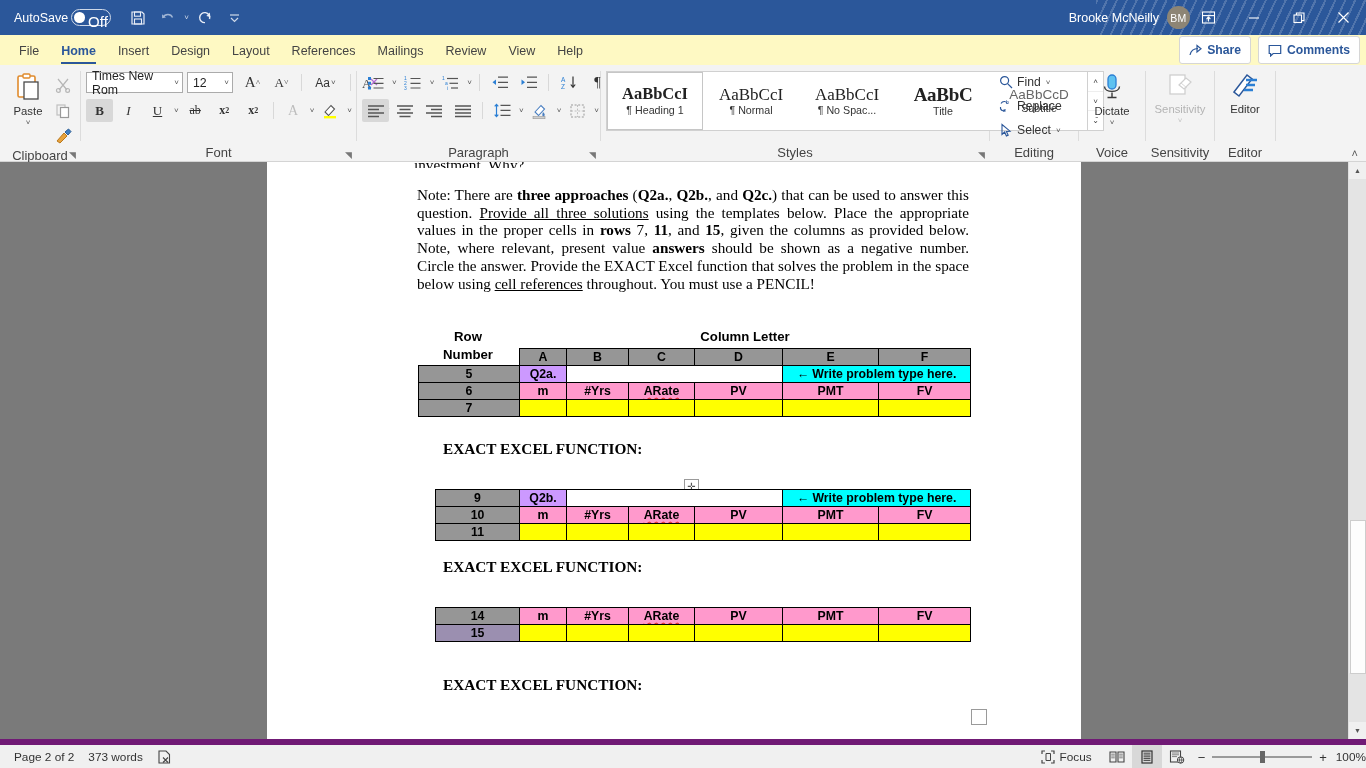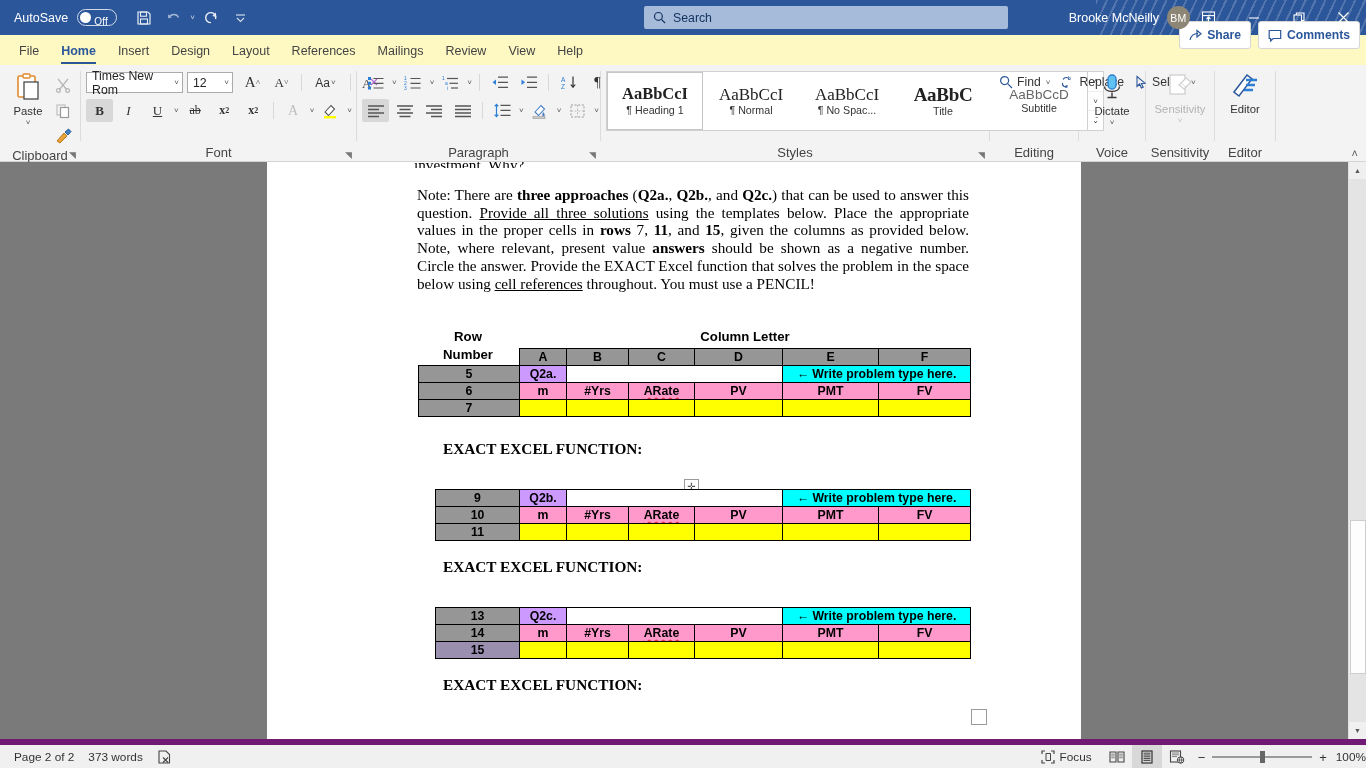--- a/index.html
+++ b/index.html
@@ -9,25 +9,25 @@
     background:#ffffff;
     -webkit-font-smoothing:antialiased;
   }
   
   .titlebar{
     height:35px;background:#2b579a;display:flex;align-items:center;
     position:relative;overflow:hidden;
   }
   .tb-deco{position:absolute;right:0;top:0;height:35px;width:270px;opacity:.18;
     background:repeating-linear-gradient(115deg,#ffffff 0 2px,transparent 2px 9px);}
-  .autosave{display:flex;align-items:center;gap:9px;margin-left:14px;color:#fff;font-size:12.5px;z-index:2;}
+  .autosave{display:flex;align-items:center;gap:3px;margin-left:14px;color:#fff;font-size:12.5px;z-index:2;}
   .toggle{width:40px;height:17px;border-radius:9px;border:1.3px solid #cfd9e8;background:#2b579a;
     display:flex;align-items:center;padding:0 2px;box-sizing:border-box;gap:3px;}
   .toggle .knob{width:11px;height:11px;border-radius:50%;background:#fff;}
-  .toggle .tlabel{font-size:10px;color:#fff;letter-spacing:.2px;margin-top:8px;}
+  .toggle .tlabel{font-size:15px;color:#fff;letter-spacing:.2px;margin-top:8px;}
   .qat{display:flex;align-items:center;gap:3px;margin-left:14px;z-index:2;}
   .qbtn{width:26px;height:26px;display:flex;align-items:center;justify-content:center;
     color:#e8edf6;border-radius:2px;cursor:default;}
   .qbtn svg{display:block;}
   .doctitle{color:#fff;font-size:12.8px;margin-left:16px;white-space:nowrap;z-index:2;}
   .searchbox{
     position:absolute;left:644px;top:6px;width:364px;height:23px;background:#a6bada;
     border-radius:2px;display:flex;align-items:center;gap:7px;padding-left:9px;box-sizing:border-box;z-index:2;}
   .searchbox span{font-size:12.3px;color:#12325e;}
   .acct{position:absolute;right:176px;top:0;height:35px;display:flex;align-items:center;gap:8px;z-index:2;}
@@ -35,21 +35,21 @@
   .avatar{width:23px;height:23px;border-radius:50%;background:#8d8575;color:#fff;font-size:10.5px;
     display:flex;align-items:center;justify-content:center;letter-spacing:.3px;}
   .winbtns{position:absolute;right:0;top:0;height:35px;display:flex;z-index:2;}
   .winbtn{width:45px;height:35px;display:flex;align-items:center;justify-content:center;color:#fff;}
   
   .tabsrow{height:30px;background:#fef9c3;display:flex;align-items:flex-end;position:relative;}
   .tab{font-size:12.5px;color:#444;padding:0 11px;height:28px;line-height:28px;cursor:default;position:relative;}
   .tab:first-child{margin-left:8px;}
   .tab.active{color:#2b579a;font-weight:bold;}
   .tab.active::after{content:"";position:absolute;left:11px;right:11px;bottom:1px;height:2.5px;background:#2b579a;}
-  .rt-right{position:absolute;right:6px;bottom:16px;display:flex;gap:7px;}
+  .rt-right{position:absolute;right:6px;bottom:1px;display:flex;gap:7px;}
   .pillbtn{display:flex;align-items:center;gap:5px;border:1px solid #d6d6d6;background:#fff;border-radius:3px;
     padding:3px 9px;font-size:12.2px;color:#2b579a;font-weight:bold;height:20px;box-sizing:content-box;}
   
   .ribbon{height:96px;background:#f3f3f3;display:flex;position:relative;border-bottom:1px solid #d4d4d4;}
   .group{position:relative;display:flex;flex-direction:column;height:96px;}
   .group > .gbody{flex:1;display:flex;align-items:flex-start;padding:4px 5px 0 5px;}
   .glabel{height:16px;line-height:16px;text-align:center;font-size:13px;color:#444;position:relative;}
   .gsep{width:1px;background:#dcdcdc;margin:6px 0 20px 0;}
   .dlg{position:absolute;right:4px;bottom:1px;font-size:9px;color:#777;}
   .big{display:flex;flex-direction:column;align-items:center;width:54px;font-size:11.3px;color:#333;gap:1px;padding-top:3px;}
@@ -167,27 +167,20 @@
     </span>
     <span class="qbtn">
       <svg width="15" height="15" viewBox="0 0 15 15">
           <path d="M3 5h9" stroke="#cfd9e8" stroke-width="1.2"></path>
           <path d="M4 8 L7.5 11.5 L11 8" fill="none" stroke="#cfd9e8" stroke-width="1.2"></path>
         </svg>
     </span>
   </div>
 
 
-  <div class="searchbox">
-    <svg width="13" height="13" viewBox="0 0 13 13">
-        <circle cx="5.4" cy="5.4" r="3.9" fill="none" stroke="#12325e" stroke-width="1.2"></circle>
-        <path d="M8.4 8.4 L12 12" stroke="#12325e" stroke-width="1.2"></path>
-      </svg>
-    <span>Search</span>
-  </div>
 
   <div class="acct">
     <span class="nm">Brooke McNeilly</span>
     <span class="avatar">BM</span>
   </div>
 
   <div class="winbtns">
     <div class="winbtn">
       <svg width="15" height="15" viewBox="0 0 15 15">
           <rect x="1.5" y="2" width="12" height="11" fill="none" stroke="#fff" stroke-width="1.1"></rect>
@@ -491,21 +484,21 @@
           <div style="border-bottom:none;">⌄̄</div>
         </div>
       </div>
     </div>
     <div class="glabel">Styles</div>
     <span class="dlg">◥</span>
   </div>
   <div class="gsep"></div>
 
   <div class="group" style="width:88px;">
-    <div class="gbody" style="flex-direction:row;gap:2px;padding-top:6px;">
+    <div class="gbody" style="flex-direction:column;gap:2px;padding-top:6px;">
       <span class="txtbtn">
         <svg width="14" height="14" viewBox="0 0 14 14">
             <circle cx="5.6" cy="5.6" r="4" fill="none" stroke="#2b579a" stroke-width="1.2"></circle>
             <path d="M8.6 8.6 L13 13" stroke="#2b579a" stroke-width="1.2"></path>
           </svg>
         <span>Find</span>
         <span class="chev">˅</span>
       </span>
       <span class="txtbtn">
         <svg width="14" height="14" viewBox="0 0 14 14">
@@ -696,26 +689,20 @@
       <colgroup>
         <col style="width:84px;">
           <col style="width:47px;">
           <col style="width:62px;">
           <col style="width:66px;">
           <col style="width:88px;">
           <col style="width:96px;">
           <col style="width:92px;">
       </colgroup>
       <tbody>
-          <tr>
-        <td class="rowhdr">13</td>
-        <td class="purple">Q2c.</td>
-        <td class="white" colspan="3"></td>
-        <td class="cyan" colspan="2">← Write problem type here.</td>
-      </tr>
       <tr>
         <td class="rowhdr">14</td>
         <td class="pink">m</td>
         <td class="pink">#Yrs</td>
         <td class="pink"><span class="sqwiggle">ARate</span></td>
         <td class="pink">PV</td>
         <td class="pink">PMT</td>
         <td class="pink">FV</td>
       </tr>
       <tr>

